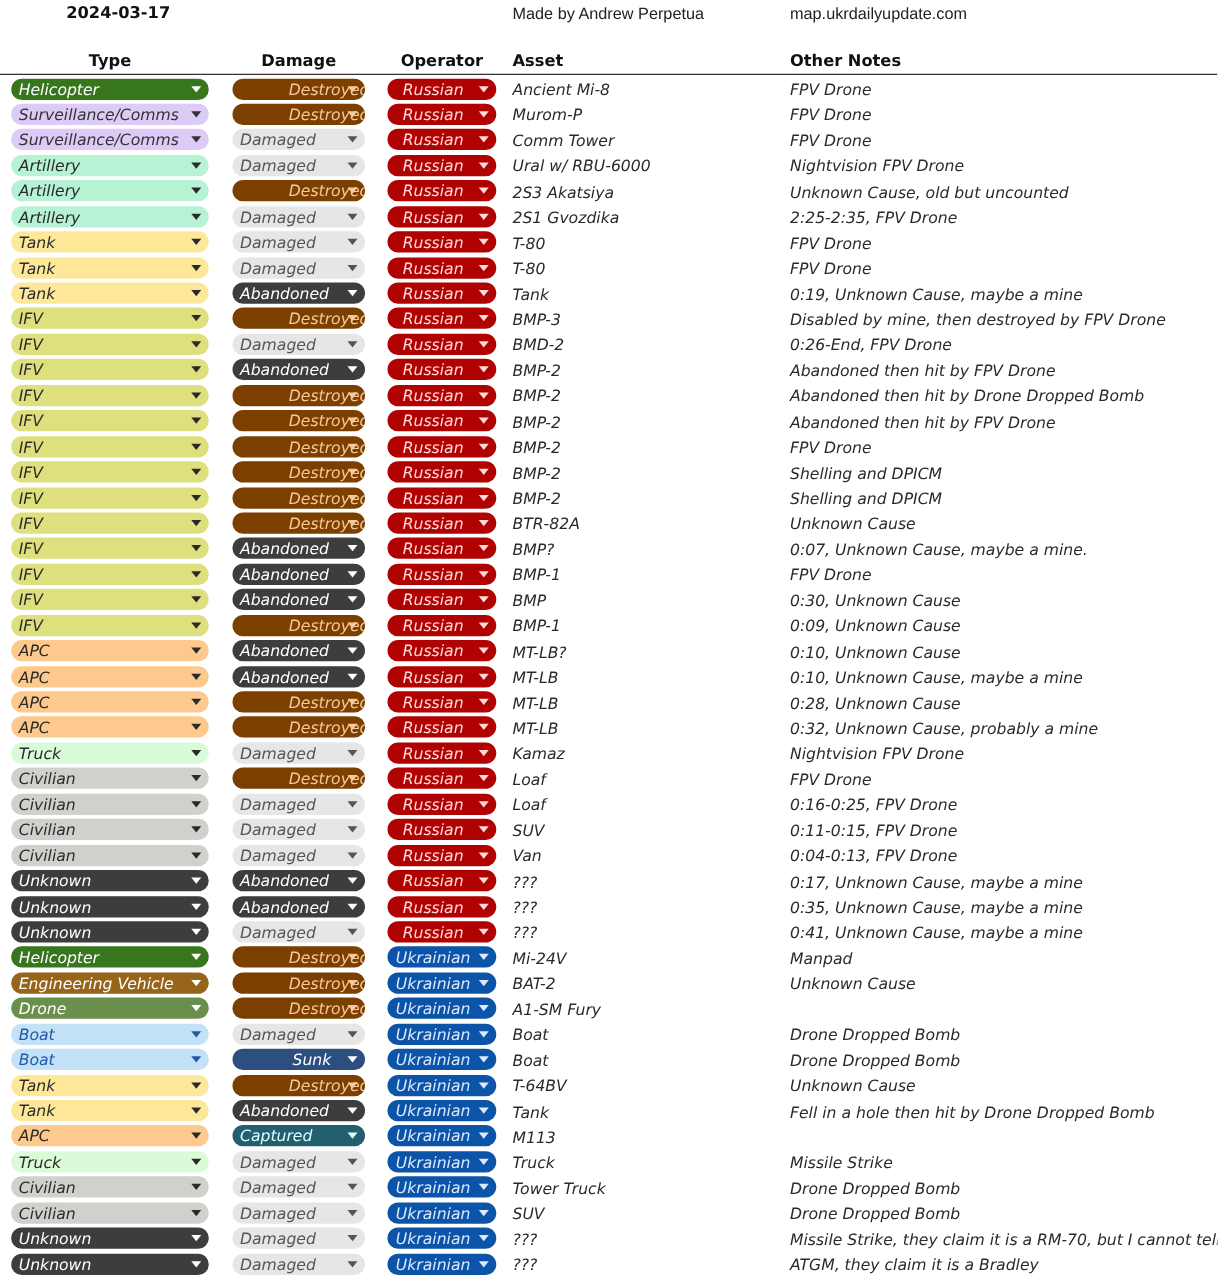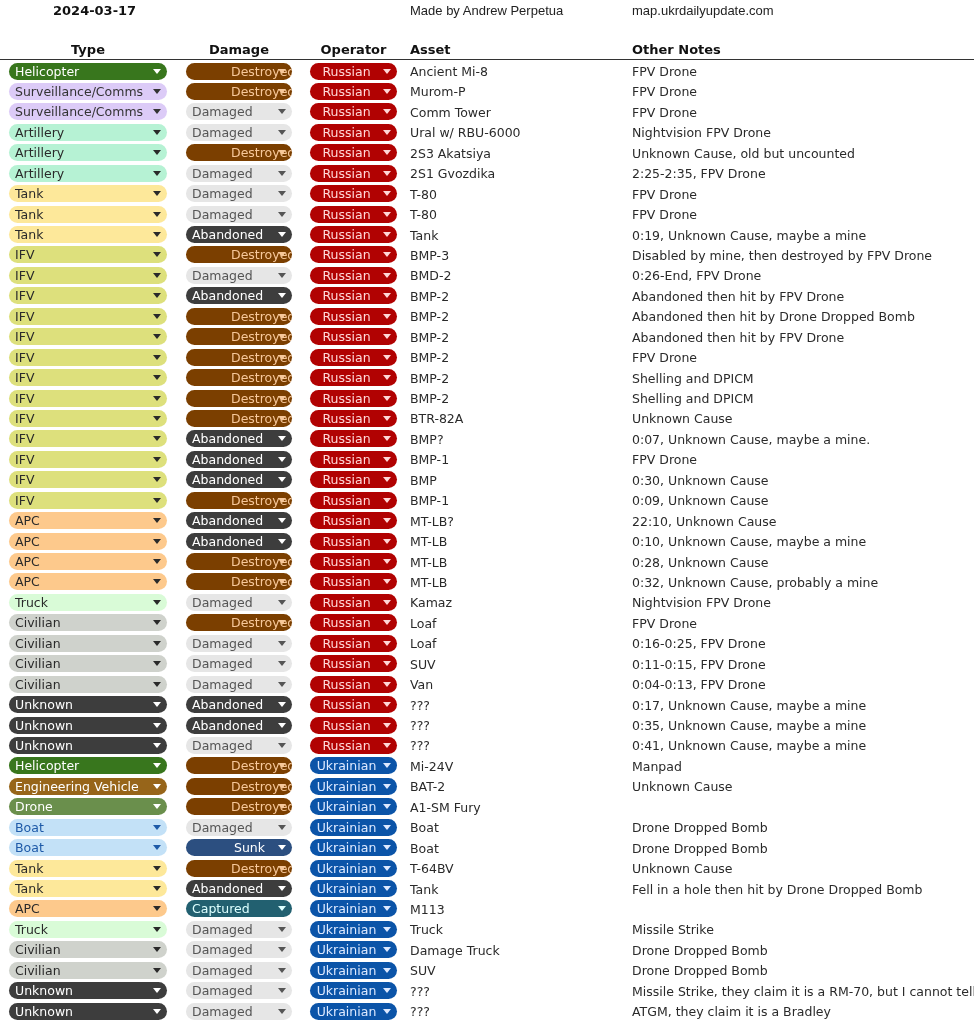--- a/index.html
+++ b/index.html
@@ -11,21 +11,21 @@
   .topbar .site { position:absolute; left:632px; top:3px; font-family:"Liberation Sans", sans-serif; font-size:13px; color:#222; }
 
   .header { position:absolute; top:42px; left:0; width:974px; height:17px; border-bottom:1.5px solid #333; }
   .header span { position:absolute; top:0; font-size:13px; font-weight:bold; color:#111; }
   .h-type { left:9px; width:158px; text-align:center; }
   .h-damage { left:186px; width:106px; text-align:center; }
   .h-operator { left:310px; width:87px; text-align:center; }
   .h-asset { left:410px; }
   .h-notes { left:632px; }
 
-  .rows { position:absolute; top:61px; left:0; width:974px; }
+  .rows { position:absolute; top:61px; left:0; width:974px;font-style:italic; }
   .row { position:relative; height:20.45px; }
   .chip { position:absolute; top:1.5px; height:17px; border-radius:9px; box-sizing:border-box;
           font-size:12.5px; line-height:17px; padding-left:6px; white-space:nowrap; overflow:hidden; cursor:pointer; }
   .chip .caret { position:absolute; right:6px; top:6px; width:0; height:0;
           border-left:4px solid transparent; border-right:4px solid transparent; border-top:5px solid currentColor; }
   .chip.type { left:9px; width:158px; }
   .chip.damage { left:186px; width:106px; }
   .chip.operator { left:310px; width:87px; text-align:center; padding-left:0; padding-right:14px; }
   .cell { position:absolute; top:2px; font-size:12.5px; line-height:17px; color:#2a2a2a; white-space:nowrap; }
   .cell.asset { left:410px; }
@@ -455,21 +455,21 @@
     </div>
     <div class="chip damage d-abandoned">
       <span class="lbl">Abandoned</span>
       <span class="caret"></span>
     </div>
     <div class="chip operator o-russian">
       <span class="lbl">Russian</span>
       <span class="caret"></span>
     </div>
     <span class="cell asset">MT-LB?</span>
-    <span class="cell notes">22:10, Unknown Cause</span>
+    <span class="cell notes">0:10, Unknown Cause</span>
   </div>
 
   <div class="row">
     <div class="chip type t-apc">
       <span class="lbl">APC</span>
       <span class="caret"></span>
     </div>
     <div class="chip damage d-abandoned">
       <span class="lbl">Abandoned</span>
       <span class="caret"></span>
@@ -811,21 +811,21 @@
       <span class="caret"></span>
     </div>
     <div class="chip damage d-damaged">
       <span class="lbl">Damaged</span>
       <span class="caret"></span>
     </div>
     <div class="chip operator o-ukrainian">
       <span class="lbl">Ukrainian</span>
       <span class="caret"></span>
     </div>
-    <span class="cell asset">Damage Truck</span>
+    <span class="cell asset">Tower Truck</span>
     <span class="cell notes">Drone Dropped Bomb</span>
   </div>
 
   <div class="row">
     <div class="chip type t-civilian">
       <span class="lbl">Civilian</span>
       <span class="caret"></span>
     </div>
     <div class="chip damage d-damaged">
       <span class="lbl">Damaged</span>

